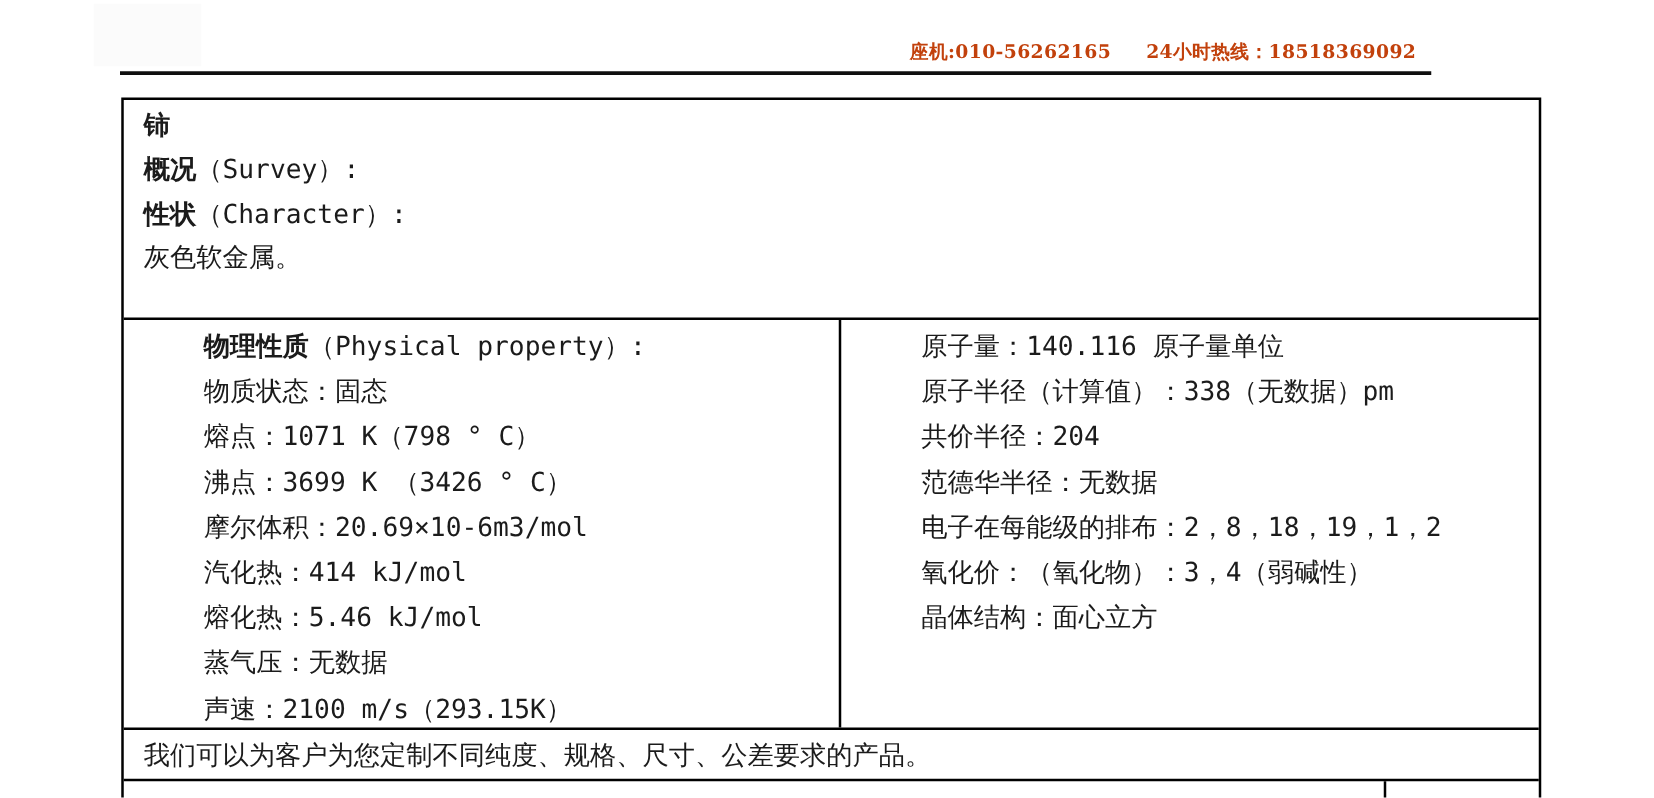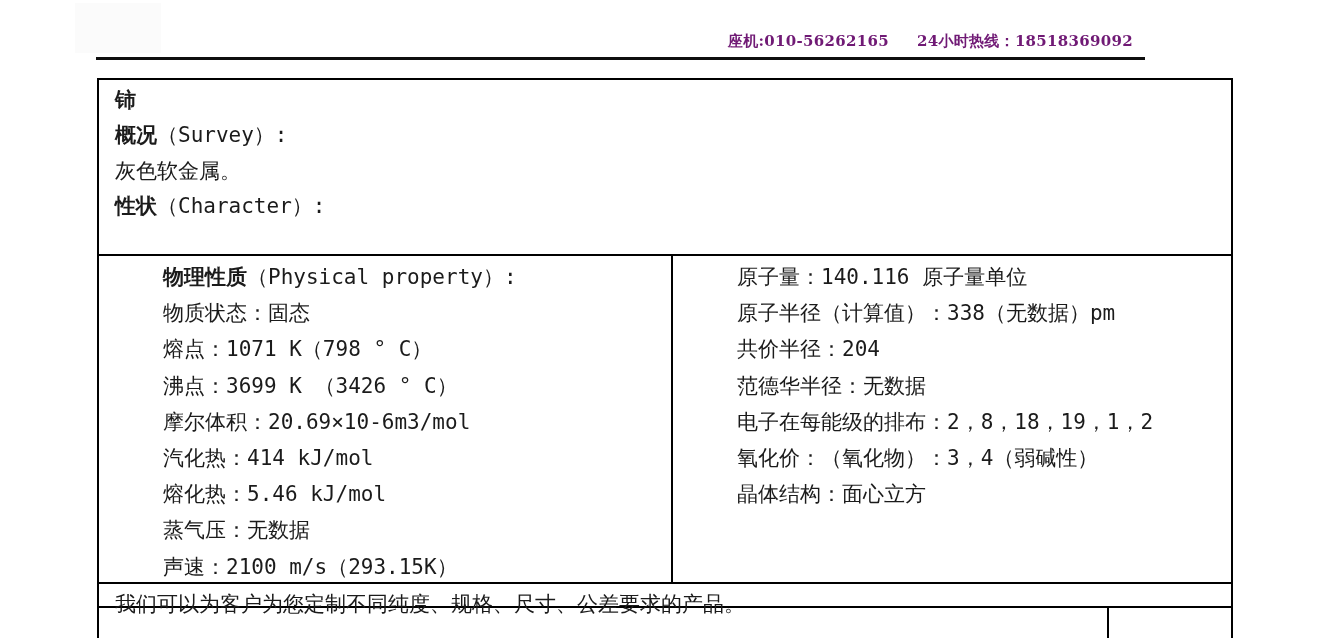--- a/index.html
+++ b/index.html
@@ -11,21 +11,21 @@
     font-family:"DejaVu Sans Mono","Liberation Mono",monospace;
     color:#1b1b1b;
   }
   .logo-ph {
     position:absolute; left:75px; top:3px; width:86px; height:50px;
     background:#fbfbfb;
   }
   .contact {
     position:absolute; top:32px; right:190px;
     font-family:"DejaVu Serif","Liberation Serif",serif;
-    font-weight:bold; font-size:15px; color:#701a75;
+    font-weight:bold; font-size:15px; color:#c2410c;
     white-space:nowrap; letter-spacing:0.3px;
   }
   .contact .gap { display:inline-block; width:28px; }
   .header-rule {
     position:absolute; left:96px; top:57px; width:1049px; height:3px;
     background:#0f0f0f;
   }
   .info-table {
     position:absolute; left:97px; top:78px; width:1136px; height:600px;
     border:2px solid #000; background:#fff;
@@ -34,21 +34,21 @@
   .line {
     font-size:21px; height:35.4px; line-height:35.4px; white-space:nowrap;
   }
   .bold { font-weight:bold; }
   .overview { height:176px; padding:3px 0 0 16px; }
   .columns { display:flex; height:328px; }
   .cell { padding:3px 0 0 16px;margin-left:48px; }
   .cell .line { height:36.2px; line-height:36.2px; }
   .cell-left { width:526px; border-right:2px solid #000; }
   .cell-right { flex:1; }
-  .footer-row { height:24px; padding:1px 0 0 16px; }
+  .footer-row { height:41px; padding:1px 0 0 16px; }
   .footer-row .line { height:38px; line-height:38px; }
   .cutoff-row { height:60px; border-bottom:none; position:relative; }
   .cutoff-divider {
     position:absolute; left:1008px; top:0; width:2px; height:100%; background:#000;
   }
 </style>
 </head>
 <body>
 
 <div class="logo-ph"></div>
@@ -57,22 +57,22 @@
   <span>座机:010-56262165</span><span class="gap"></span><span>24小时热线：18518369092</span>
 </div>
 
 <div class="header-rule"></div>
 
 <div class="info-table">
 
   <div class="row overview">
     <div class="line bold">铈</div>
     <div class="line"><span class="bold">概况</span><span>（Survey）:</span></div>
+    <div class="line"><span class="bold">性状</span><span>（Character）:</span></div>
     <div class="line">灰色软金属。</div>
-    <div class="line"><span class="bold">性状</span><span>（Character）:</span></div>
   </div>
 
   <div class="row columns">
     <div class="cell cell-left">
       <div class="line"><span class="bold">物理性质</span><span>（Physical property）:</span></div>
       <div>
           <div class="line">物质状态：固态</div>
           <div class="line">熔点：1071 K（798 ° C）</div>
           <div class="line">沸点：3699 K （3426 ° C）</div>
           <div class="line">摩尔体积：20.69×10-6m3/mol</div>

